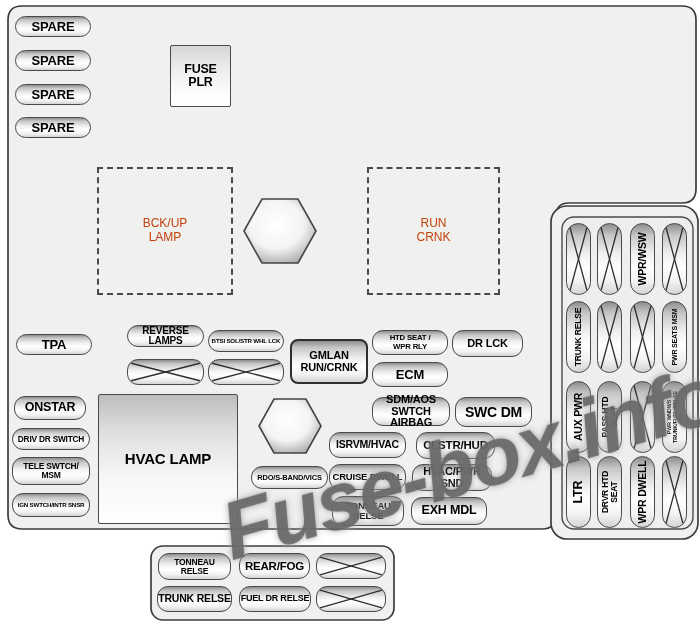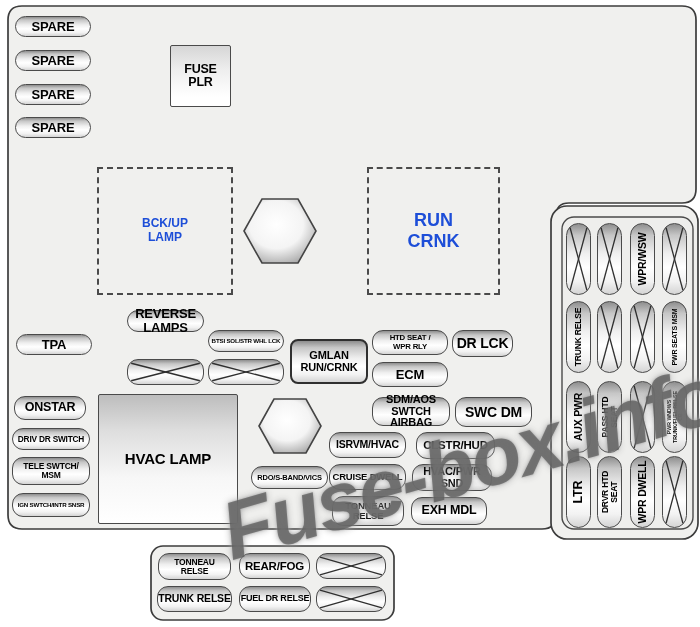--- a/index.html
+++ b/index.html
@@ -8,21 +8,21 @@
   .bg{position:absolute;left:0;top:0;z-index:0;}
   .p{position:absolute;border:1.5px solid #4a4a4a;border-radius:11px;
      background:linear-gradient(180deg,#8e8e8e 0%,#c6c6c6 16%,#efefef 42%,#ffffff 62%,#f2f2f2 82%,#d4d4d4 100%);
      display:flex;align-items:center;justify-content:center;text-align:center;
      font-weight:bold;line-height:1.05;white-space:pre-line;color:#000;
      letter-spacing:-0.2px;box-sizing:border-box;z-index:2;}
   .gbox{border-radius:8px;border-width:2px;border-color:#2f2f2f;}
   .slamp{border-radius:2px;background:linear-gradient(180deg,#bdbdbd 0%,#dedede 28%,#f7f7f7 65%,#ffffff 100%);}
   .fplr{border-radius:2px;background:linear-gradient(180deg,#d6d6d6 0%,#eeeeee 40%,#ffffff 85%);}
   .dashed{position:absolute;border:2.2px dashed #4a4a4a;display:flex;align-items:center;justify-content:center;
-     text-align:center;font-weight:bold;white-space:pre-line;box-sizing:border-box;z-index:1;color:#1d4ed8;line-height:1.15;}
+     text-align:center;font-weight:normal;white-space:pre-line;box-sizing:border-box;z-index:1;color:#c2410c;line-height:1.15;}
   .vf{border-radius:12.5px;}
   .vl{position:absolute;left:50%;top:50%;transform:translate(-50%,-50%) rotate(-90deg);
       width:64px;text-align:center;font-weight:bold;white-space:pre-line;line-height:1.08;color:#000;}
   .xsvg{position:absolute;left:1px;top:1px;width:calc(100% - 2px);height:calc(100% - 2px);}
   .wm{position:absolute;left:185px;top:378px;width:570px;height:170px;display:flex;align-items:center;justify-content:center;
       transform:rotate(-16deg);font-size:82px;font-weight:bold;font-style:italic;
       color:rgba(78,78,78,0.62);text-shadow:0 0 7px rgba(168,168,168,0.95),0 0 2px rgba(120,120,120,0.6);
       z-index:6;pointer-events:none;letter-spacing:-2px;white-space:nowrap;}
 </style>
 </head>
@@ -49,50 +49,50 @@
   <div class="p" style="left:15px;top:16px;width:76px;height:21px;font-size:13px">SPARE</div>
   <div class="p" style="left:15px;top:50px;width:76px;height:21px;font-size:13px">SPARE</div>
   <div class="p" style="left:15px;top:84px;width:76px;height:21px;font-size:13px">SPARE</div>
   <div class="p" style="left:15px;top:117px;width:76px;height:21px;font-size:13px">SPARE</div>
 
   <div class="p fplr" style="left:170px;top:45px;width:61px;height:62px;font-size:12.5px">FUSE
 PLR</div>
 
   <div class="dashed" style="left:97px;top:167px;width:136px;height:128px;font-size:12px">BCK/UP
 LAMP</div>
-  <div class="dashed" style="left:367px;top:167px;width:133px;height:128px;font-size:18px">RUN
+  <div class="dashed" style="left:367px;top:167px;width:133px;height:128px;font-size:12px">RUN
 CRNK</div>
 
   <div class="p" style="left:16px;top:334px;width:76px;height:21px;font-size:13px">TPA</div>
   <div class="p" style="left:14px;top:396px;width:72px;height:24px;font-size:12.5px">ONSTAR</div>
   <div class="p" style="left:12px;top:428px;width:78px;height:22px;font-size:8.3px">DRIV DR SWITCH</div>
   <div class="p" style="left:12px;top:457px;width:78px;height:28px;font-size:8.5px">TELE SWTCH/
 MSM</div>
   <div class="p" style="left:12px;top:493px;width:78px;height:24px;font-size:6.2px">IGN SWTCH/INTR SNSR</div>
 
-  <div class="p" style="left:127px;top:310px;width:77px;height:22px;font-size:13px">REVERSE LAMPS</div>
+  <div class="p" style="left:127px;top:325px;width:77px;height:22px;font-size:10px">REVERSE LAMPS</div>
   <div class="p" style="left:208px;top:330px;width:76px;height:22px;font-size:6.2px">BTSI SOL/STR WHL LCK</div>
   <div class="p" style="left:127px;top:359px;width:77px;height:26px">
     <svg class="xsvg">
         <line x1="3%" y1="10%" x2="97%" y2="90%" stroke="#2f2f2f" stroke-width="1.4"></line>
         <line x1="97%" y1="10%" x2="3%" y2="90%" stroke="#2f2f2f" stroke-width="1.4"></line>
       </svg>
   </div>
   <div class="p" style="left:208px;top:359px;width:76px;height:26px">
     <svg class="xsvg">
         <line x1="3%" y1="10%" x2="97%" y2="90%" stroke="#2f2f2f" stroke-width="1.4"></line>
         <line x1="97%" y1="10%" x2="3%" y2="90%" stroke="#2f2f2f" stroke-width="1.4"></line>
       </svg>
   </div>
   <div class="p gbox" style="left:290px;top:339px;width:78px;height:45px;font-size:11px">GMLAN
 RUN/CRNK</div>
 
   <div class="p" style="left:372px;top:330px;width:76px;height:25px;font-size:7.8px">HTD SEAT /
 WPR RLY</div>
-  <div class="p" style="left:452px;top:330px;width:61px;height:27px;font-size:14px">DR LCK</div>
+  <div class="p" style="left:452px;top:330px;width:71px;height:27px;font-size:11px">DR LCK</div>
   <div class="p" style="left:372px;top:362px;width:76px;height:25px;font-size:13px">ECM</div>
   <div class="p" style="left:372px;top:397px;width:78px;height:29px;font-size:11px">SDM/AOS SWTCH
 AIRBAG</div>
   <div class="p" style="left:455px;top:397px;width:77px;height:30px;font-size:14px">SWC DM</div>
   <div class="p" style="left:329px;top:432px;width:77px;height:26px;font-size:10.5px">ISRVM/HVAC</div>
   <div class="p" style="left:416px;top:432px;width:79px;height:27px;font-size:11.5px">CLSTR/HUD</div>
 
   <div class="p slamp" style="left:98px;top:394px;width:140px;height:130px;font-size:15px">HVAC LAMP</div>
 
   <div class="p" style="left:251px;top:466px;width:77px;height:23px;font-size:7.5px">RDO/S-BAND/VICS</div>

